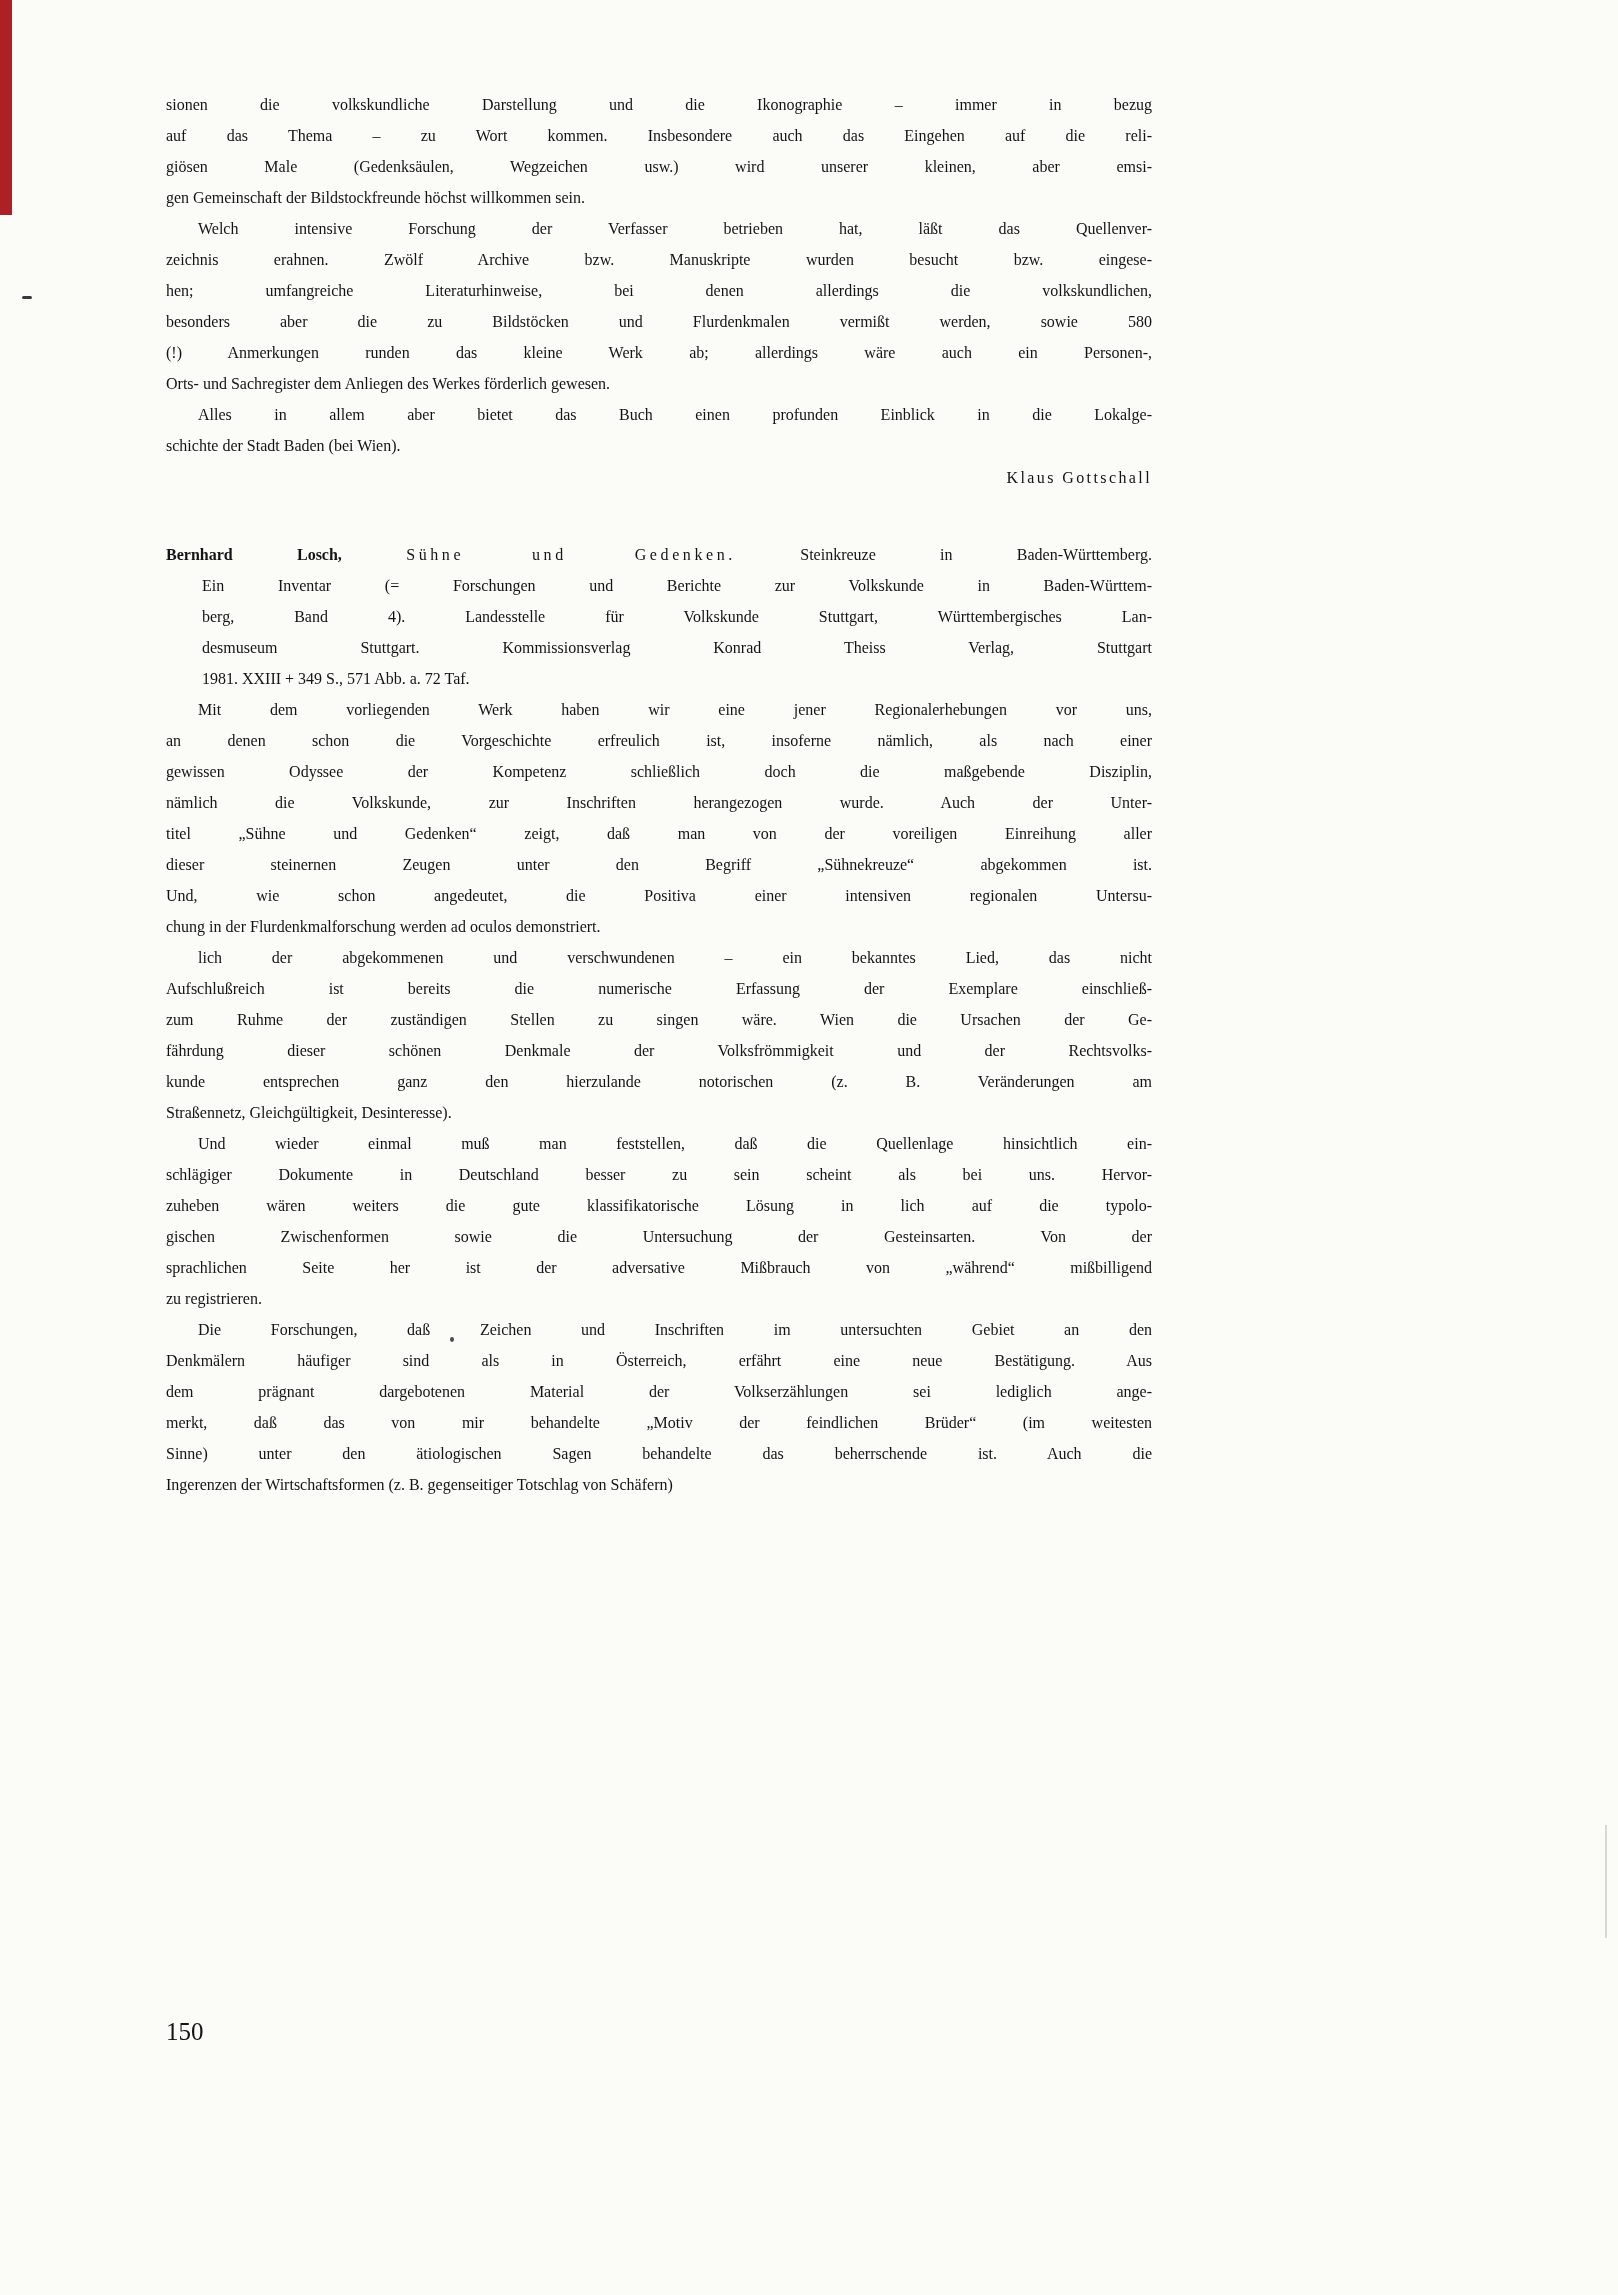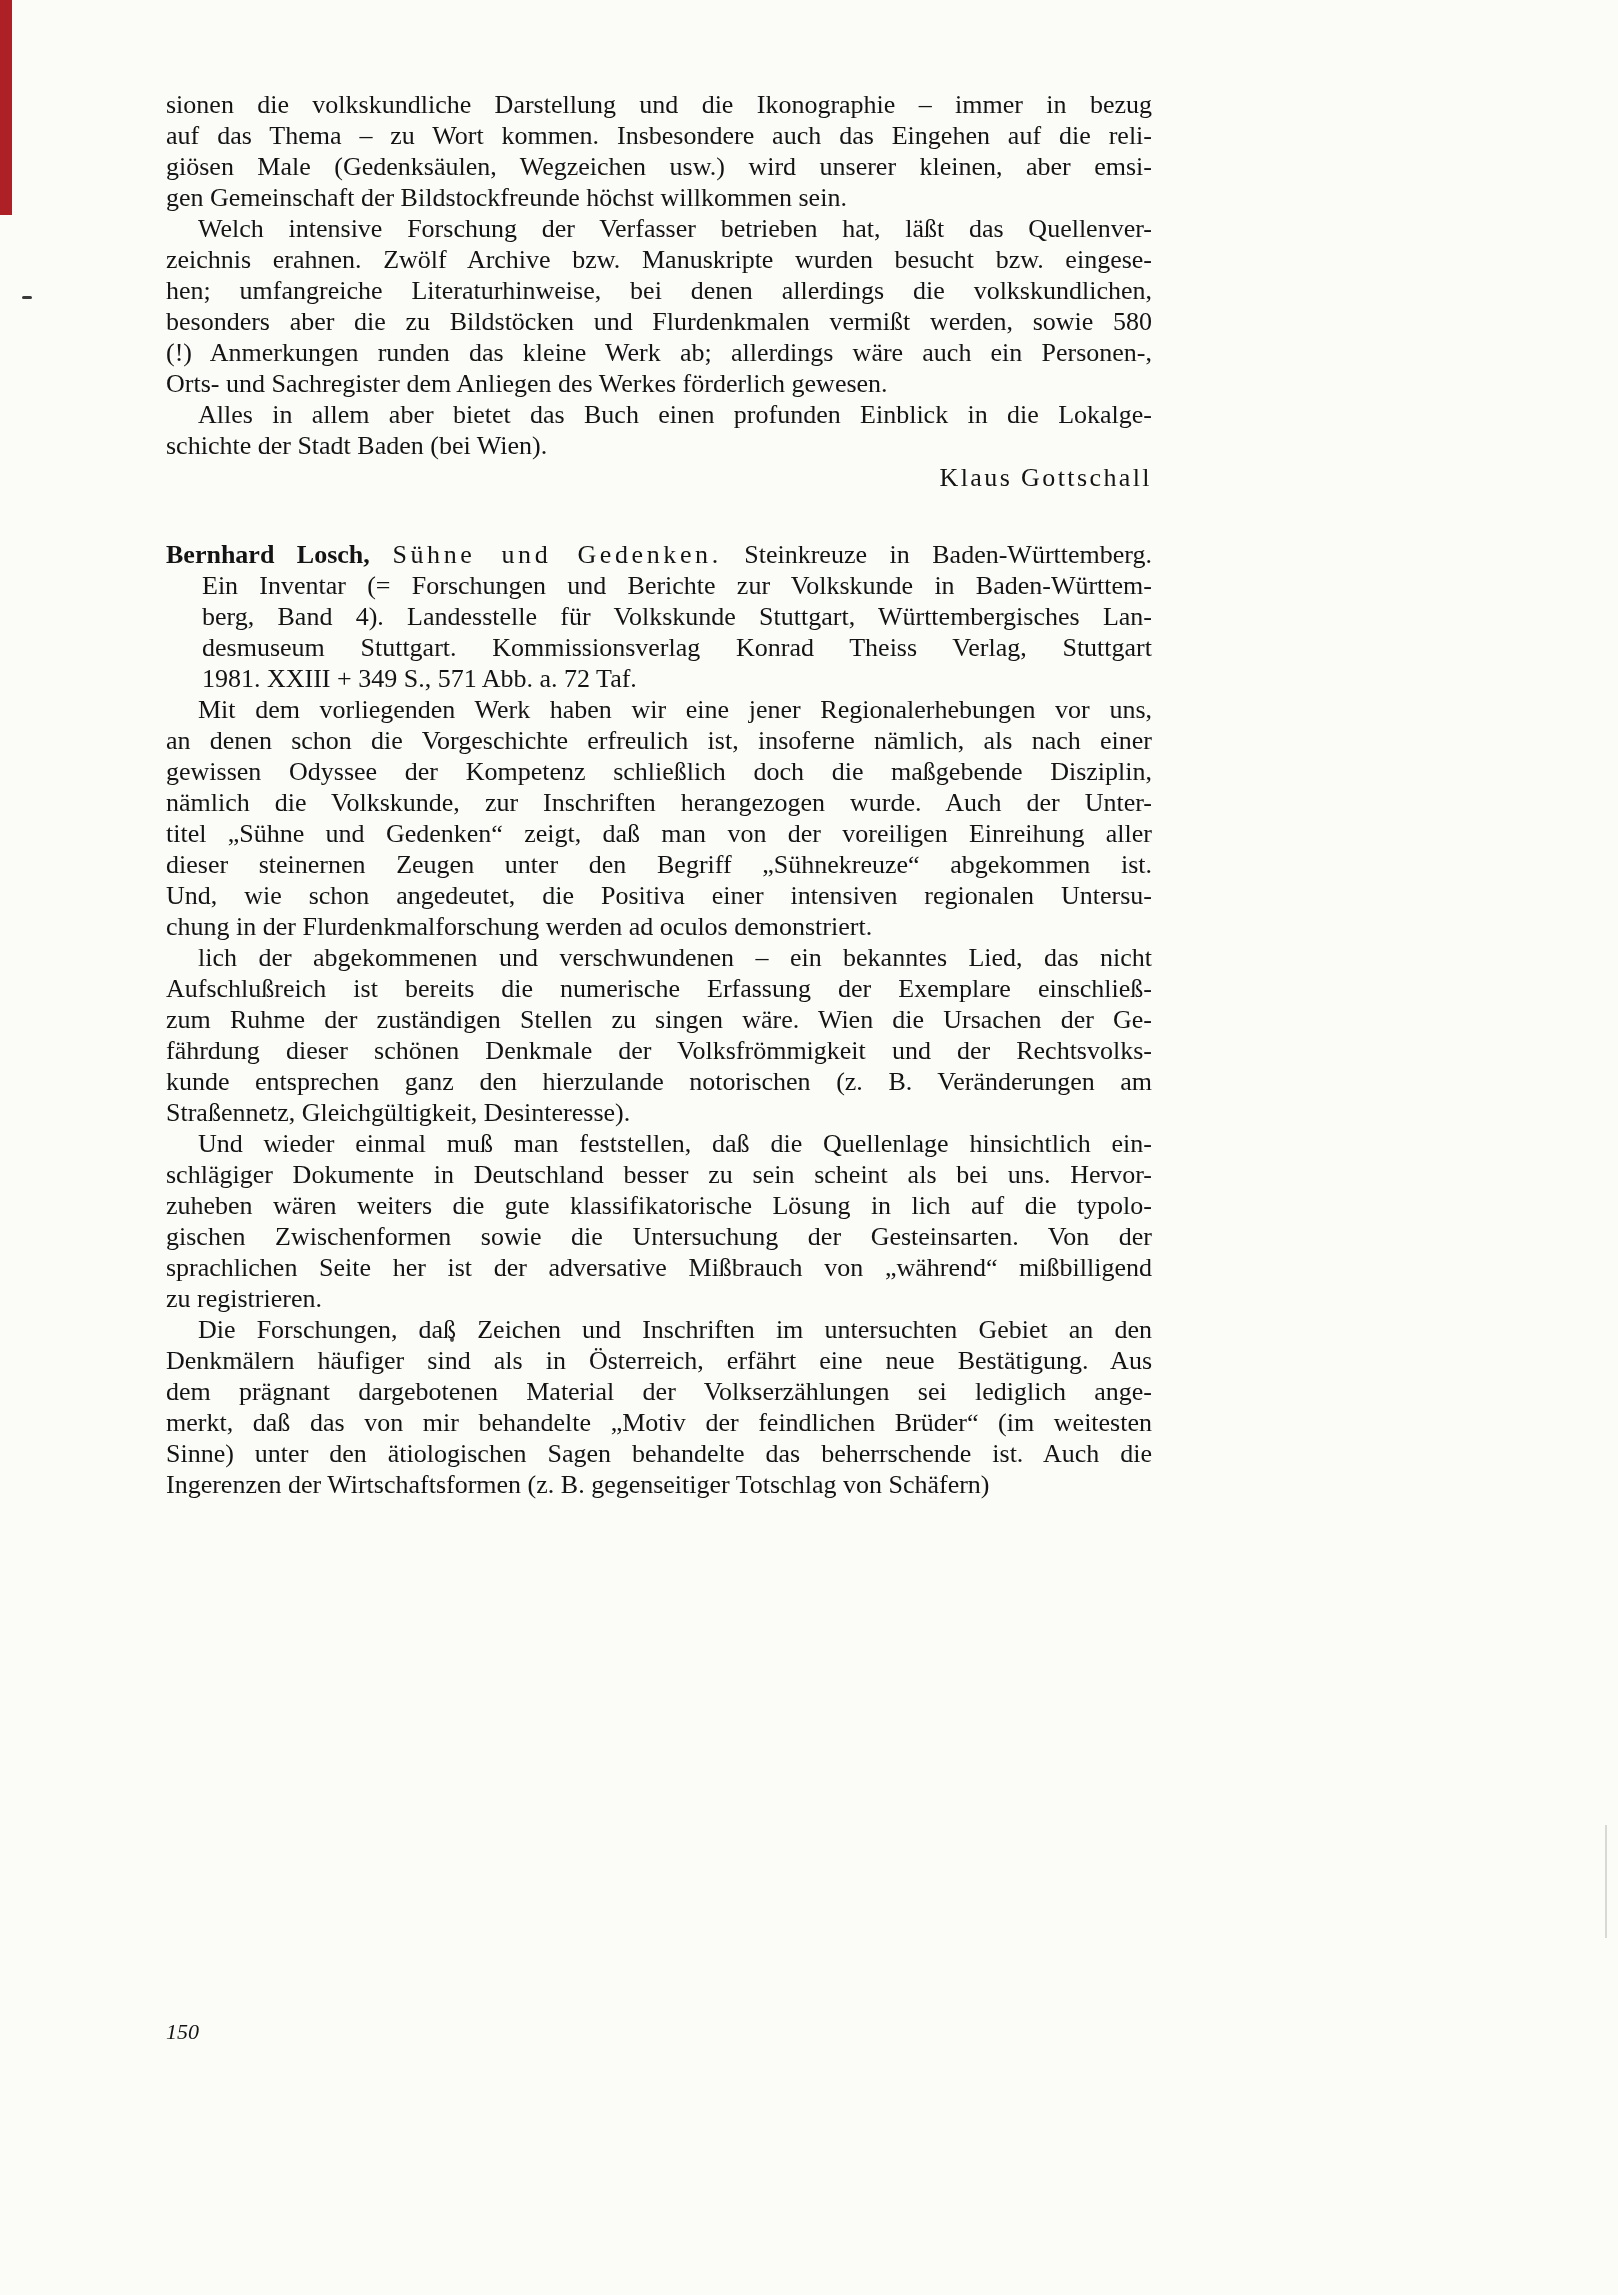--- a/index.html
+++ b/index.html
@@ -19,21 +19,21 @@
   .margin-dash { position: absolute; left: 22px; top: 296px; width: 9.7px; height: 3.2px; background: #3a3a3a; border-radius: 1.6px; }
   .ink-speck { position: absolute; left: 450px; top: 1337px; width: 4px; height: 4.9px; background: #4a4a4a; border-radius: 50%; }
   .edge-line { position: absolute; left: 1605px; top: 1825px; width: 1.6px; height: 113px; background: #d9d9d3; }
 
   
   .textblock {
     position: absolute;
     left: 166px;
     top: 89px;
     width: 986px;
-    font-size: 26px;
+    font-size: 16px;
   }
   .line {
     line-height: 31px;
     height: 31px;
     overflow: hidden;
     text-align: justify;
     text-align-last: justify;
   }
   .para .line:last-child,
   .hang .line:last-child { text-align-last: left; }
@@ -50,23 +50,22 @@
     text-align: right;
     letter-spacing: 2.4px;
   }
 
   .review-section { margin-top: 46px; }
 
   .pagenum {
     position: absolute;
     left: 166px;
     top: 2016px;
-    font-size: 22px;
+    font-size: 25px;
     line-height: 31px;
-    font-style: italic;
   }
 </style>
 </head>
 <body>
 
 <div class="page">
 
   <div class="red-stripe"></div>
   <div class="margin-dash"></div>
   <div class="ink-speck"></div>

